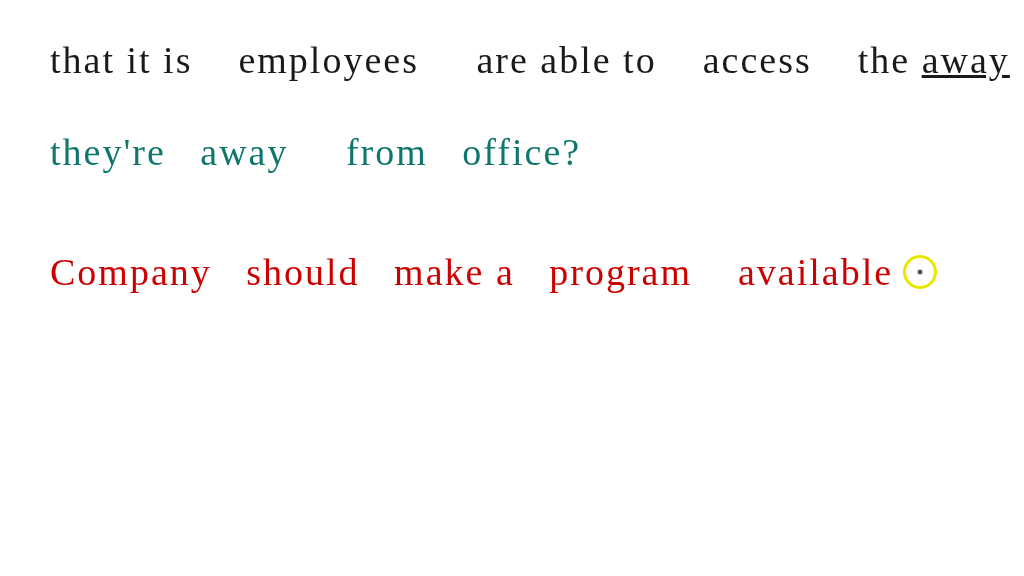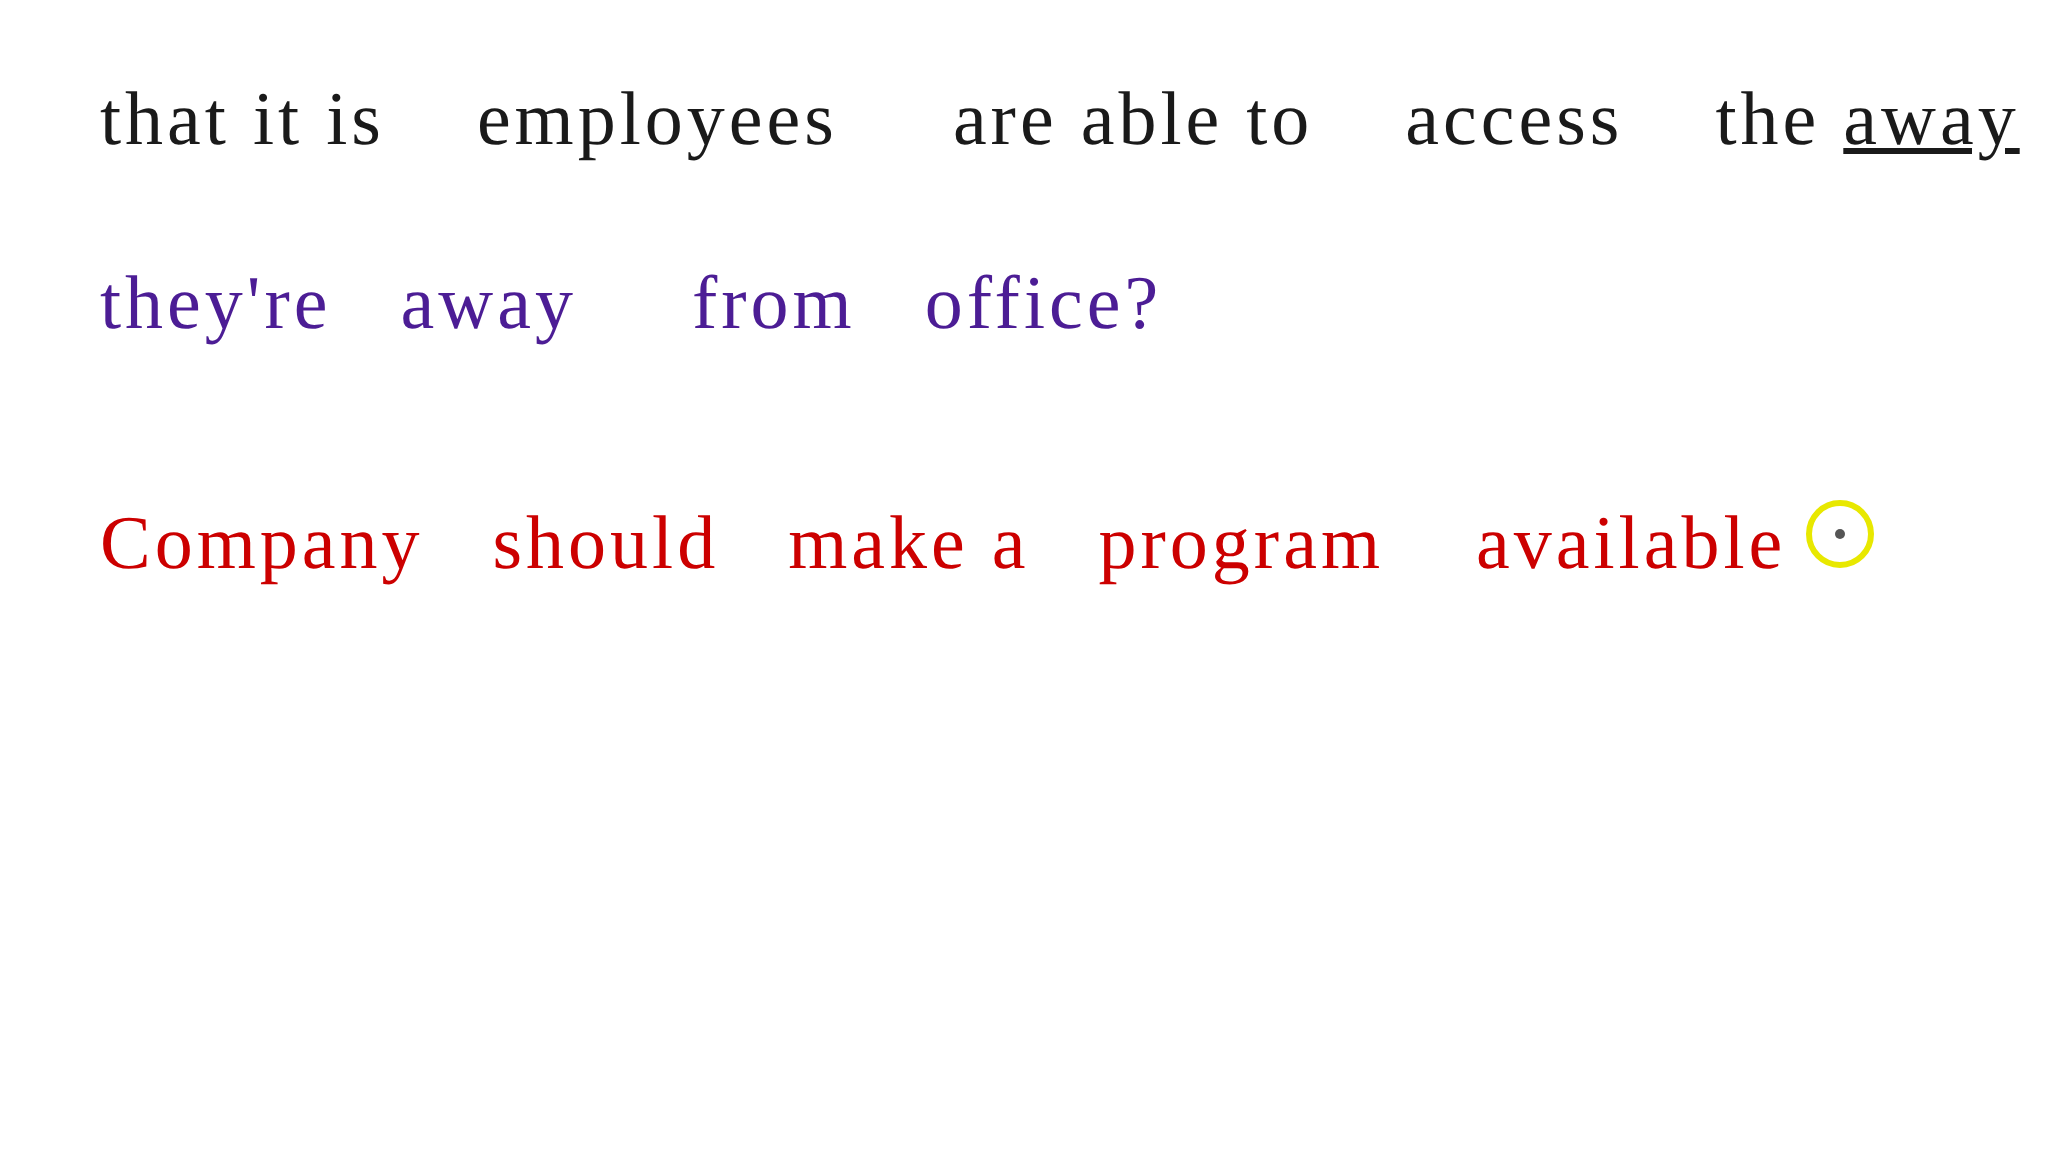--- a/index.html
+++ b/index.html
@@ -34,37 +34,37 @@
       font-family: 'Segoe Script', 'Comic Sans MS', cursive;
       letter-spacing: 2px;
       white-space: nowrap;
     }
 
     .line2 {
       position: absolute;
       top: 130px;
       left: 50px;
       font-size: 38px;
-      color: #4c1d95;
+      color: #0f766e;
       font-family: 'Segoe Script', 'Comic Sans MS', cursive;
       letter-spacing: 2px;
       white-space: nowrap;
     }
 
     .line3 {
       position: absolute;
       top: 250px;
       left: 50px;
       font-size: 38px;
       color: #cc0000;
       font-family: 'Segoe Script', 'Comic Sans MS', cursive;
       letter-spacing: 2px;
       white-space: nowrap;
       display: flex;
-      align-items: flex-start;
+      align-items: center;
       gap: 4px;
     }
 
     .cursor-circle {
       display: inline-block;
       width: 34px;
       height: 34px;
       border: 3px solid #e8e800;
       border-radius: 50%;
       background: transparent;

